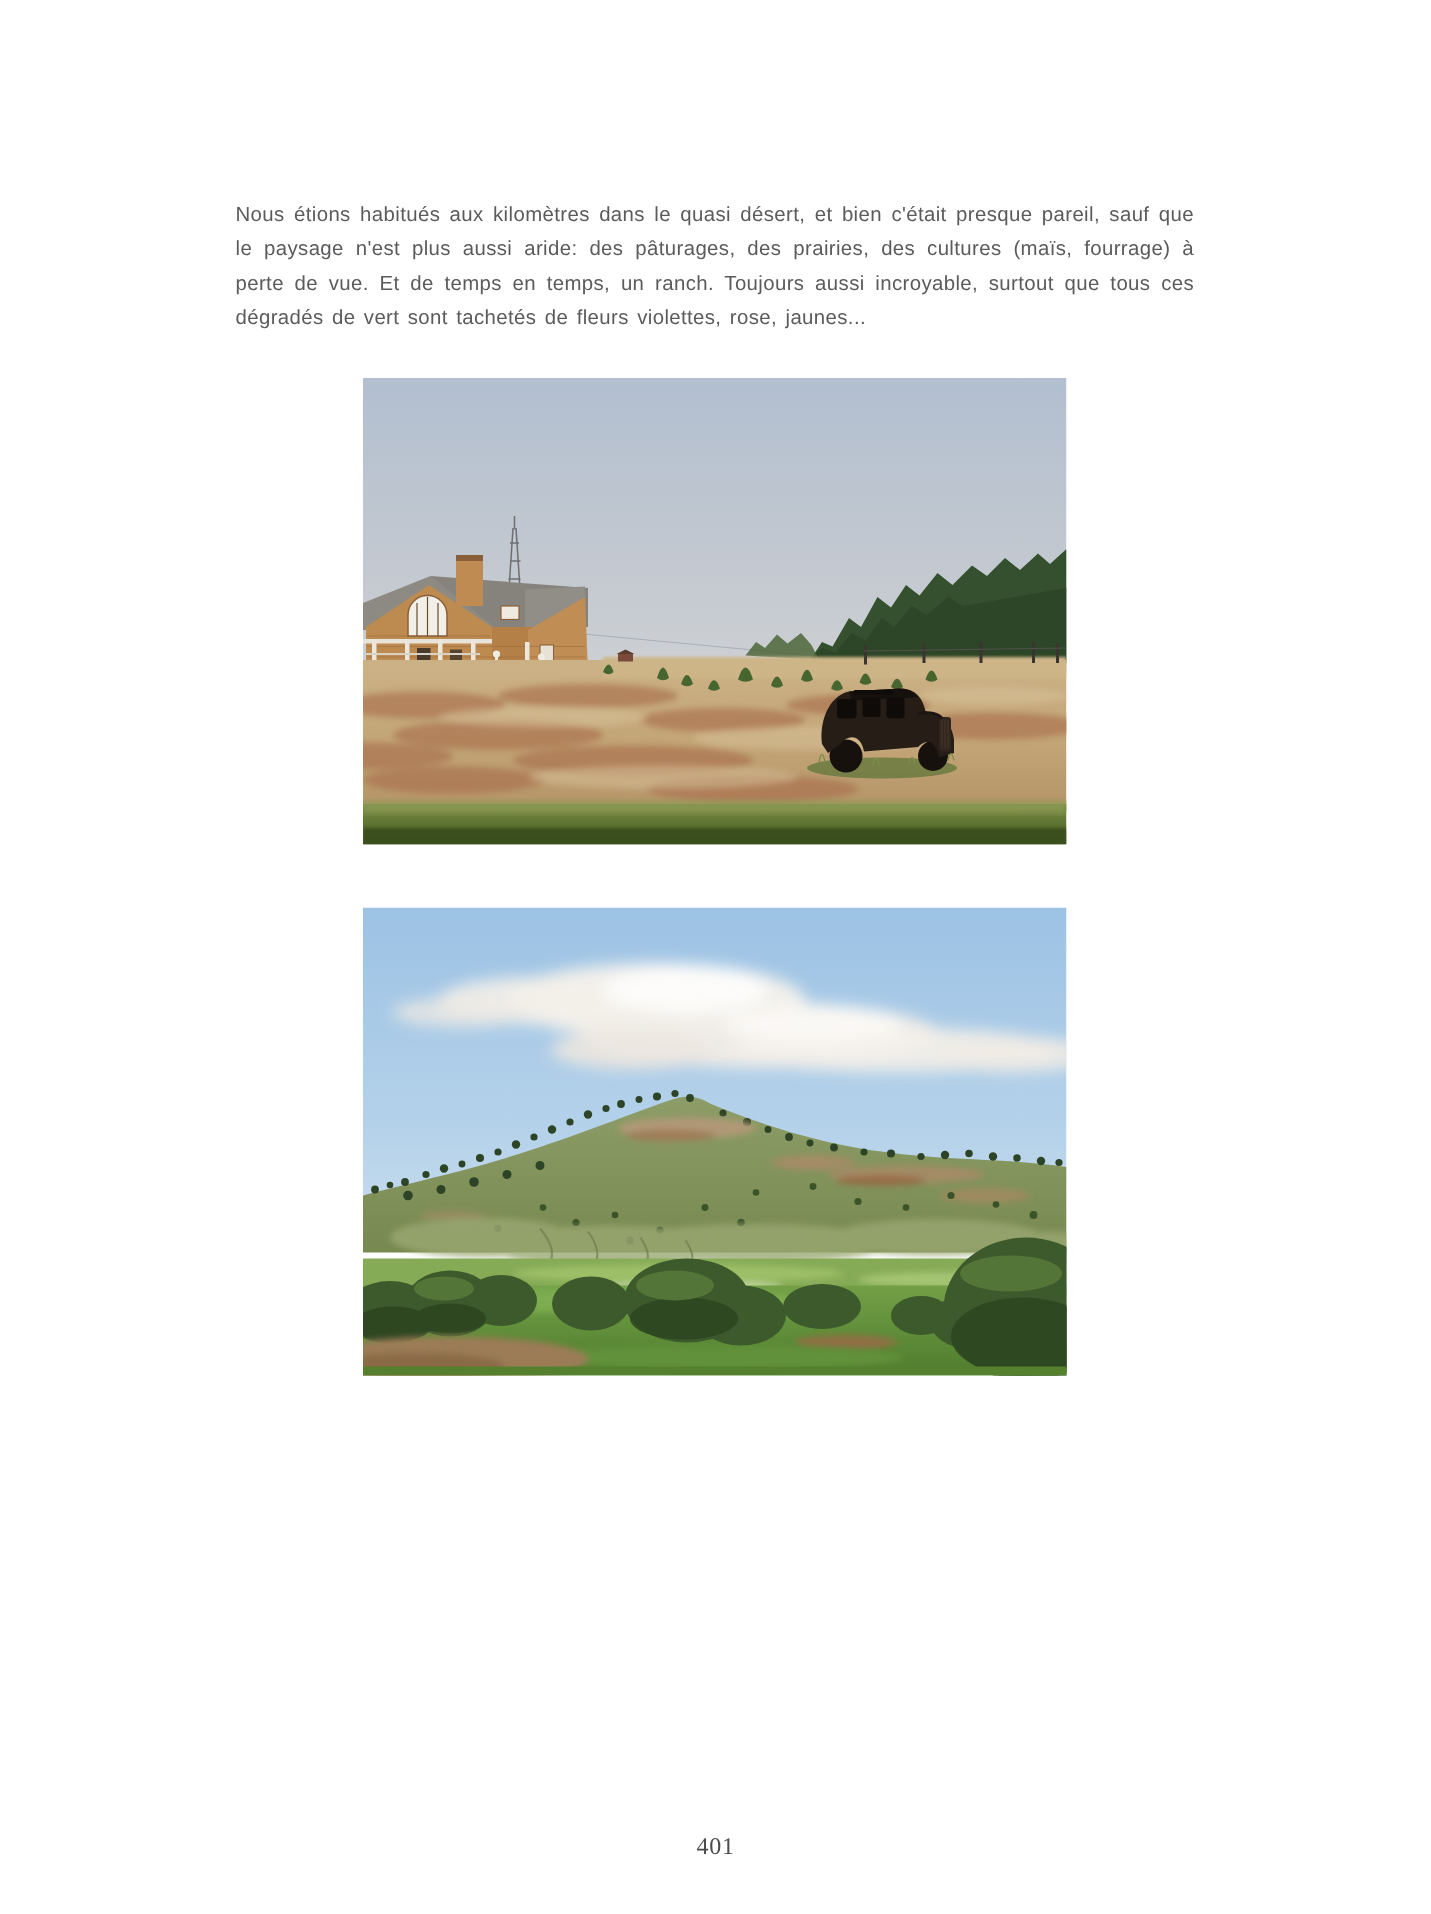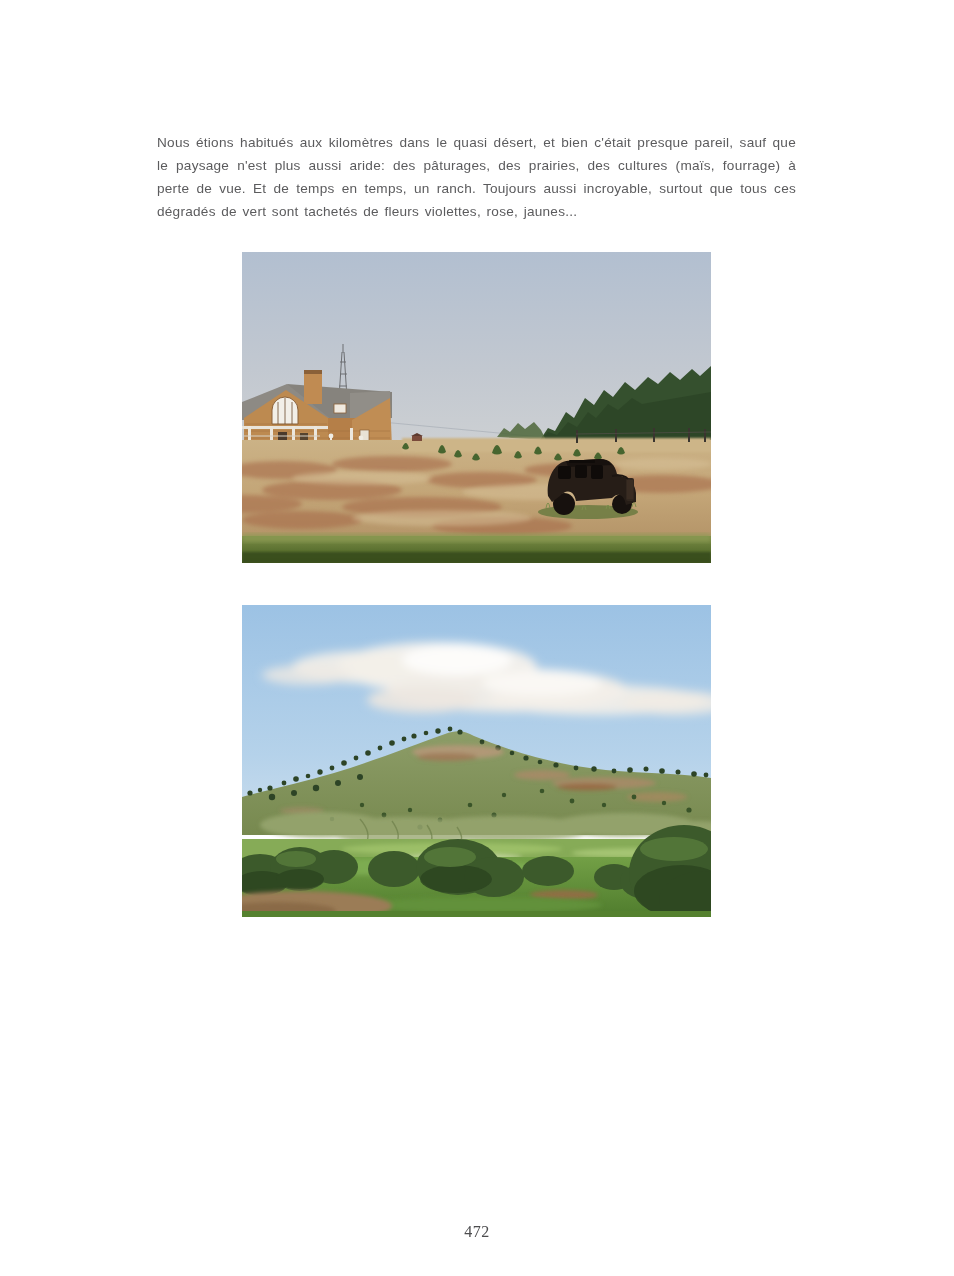--- a/index.html
+++ b/index.html
@@ -392,15 +392,15 @@
       </g>
 
       <g>
         <ellipse cx="58" cy="301" rx="92" ry="15" fill="#9b7c57" filter="url(#soft2)"></ellipse>
         <ellipse cx="34" cy="306" rx="60" ry="9" fill="#8a6a47" filter="url(#soft2)"></ellipse>
         <rect x="0" y="306" width="469" height="6" fill="#55812f"></rect>
       </g>
     </svg>
   </figure>
 
-  <div class="page-number">472</div>
+  <div class="page-number">401</div>
 
 </div>
 
 </body></html>

